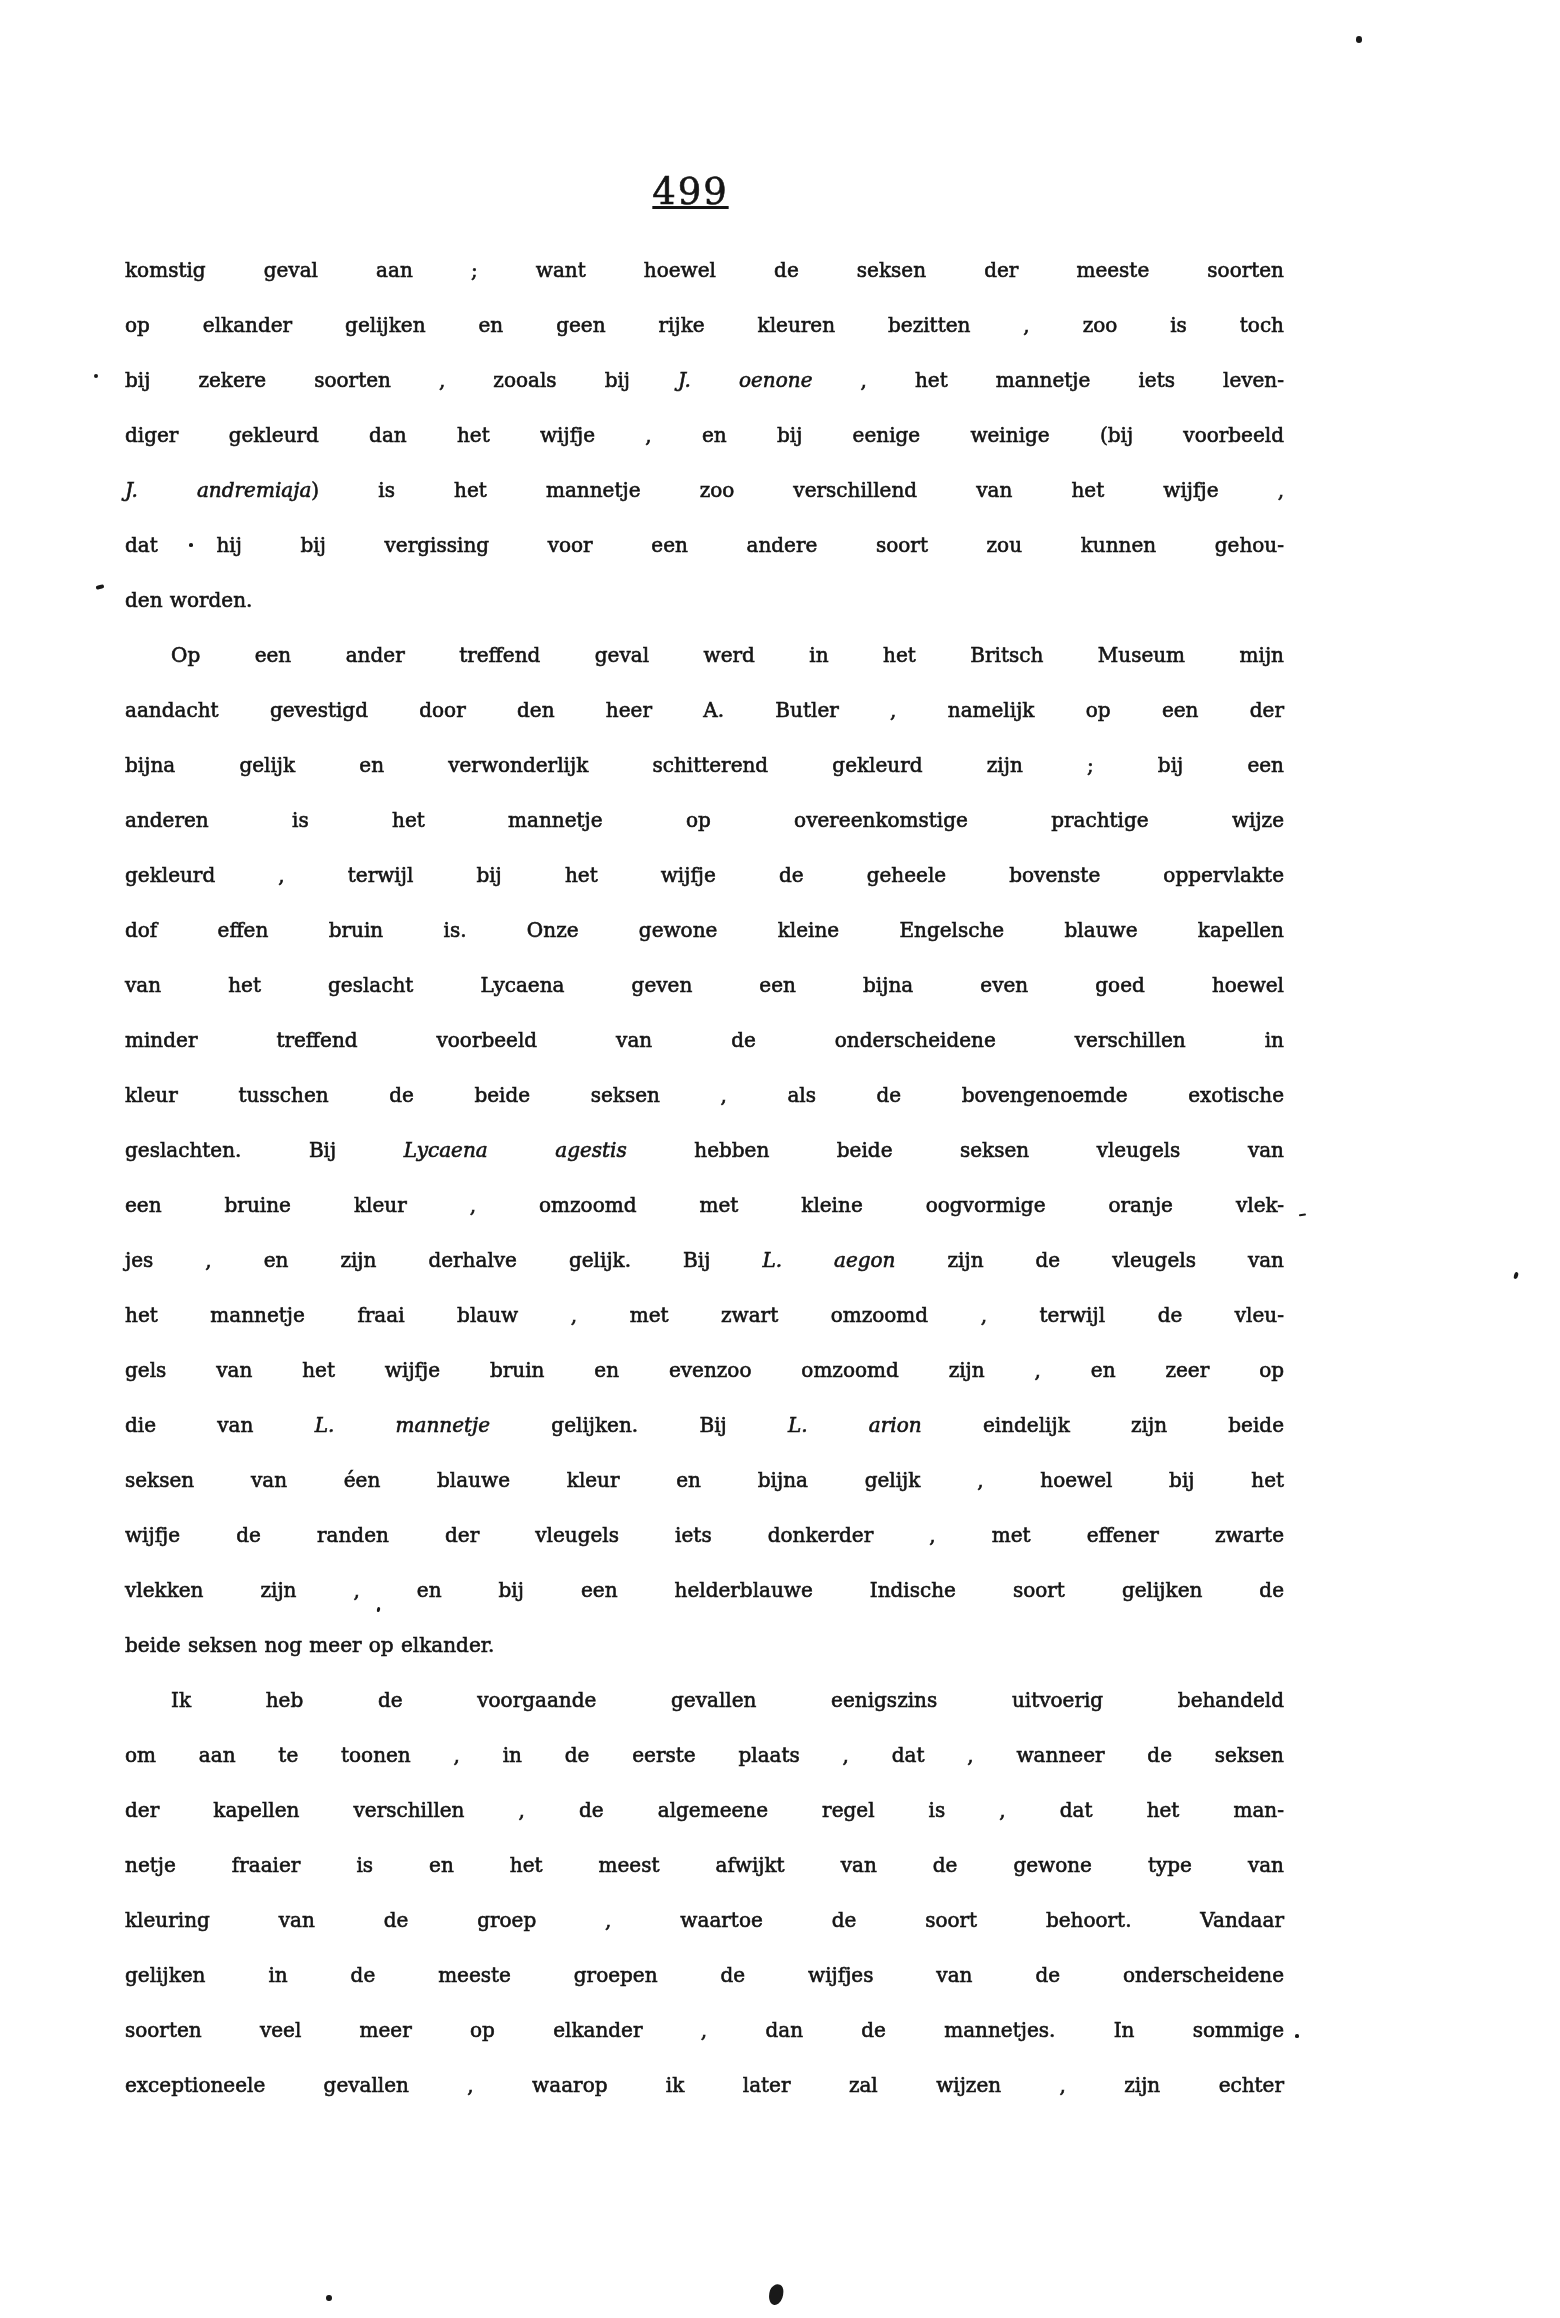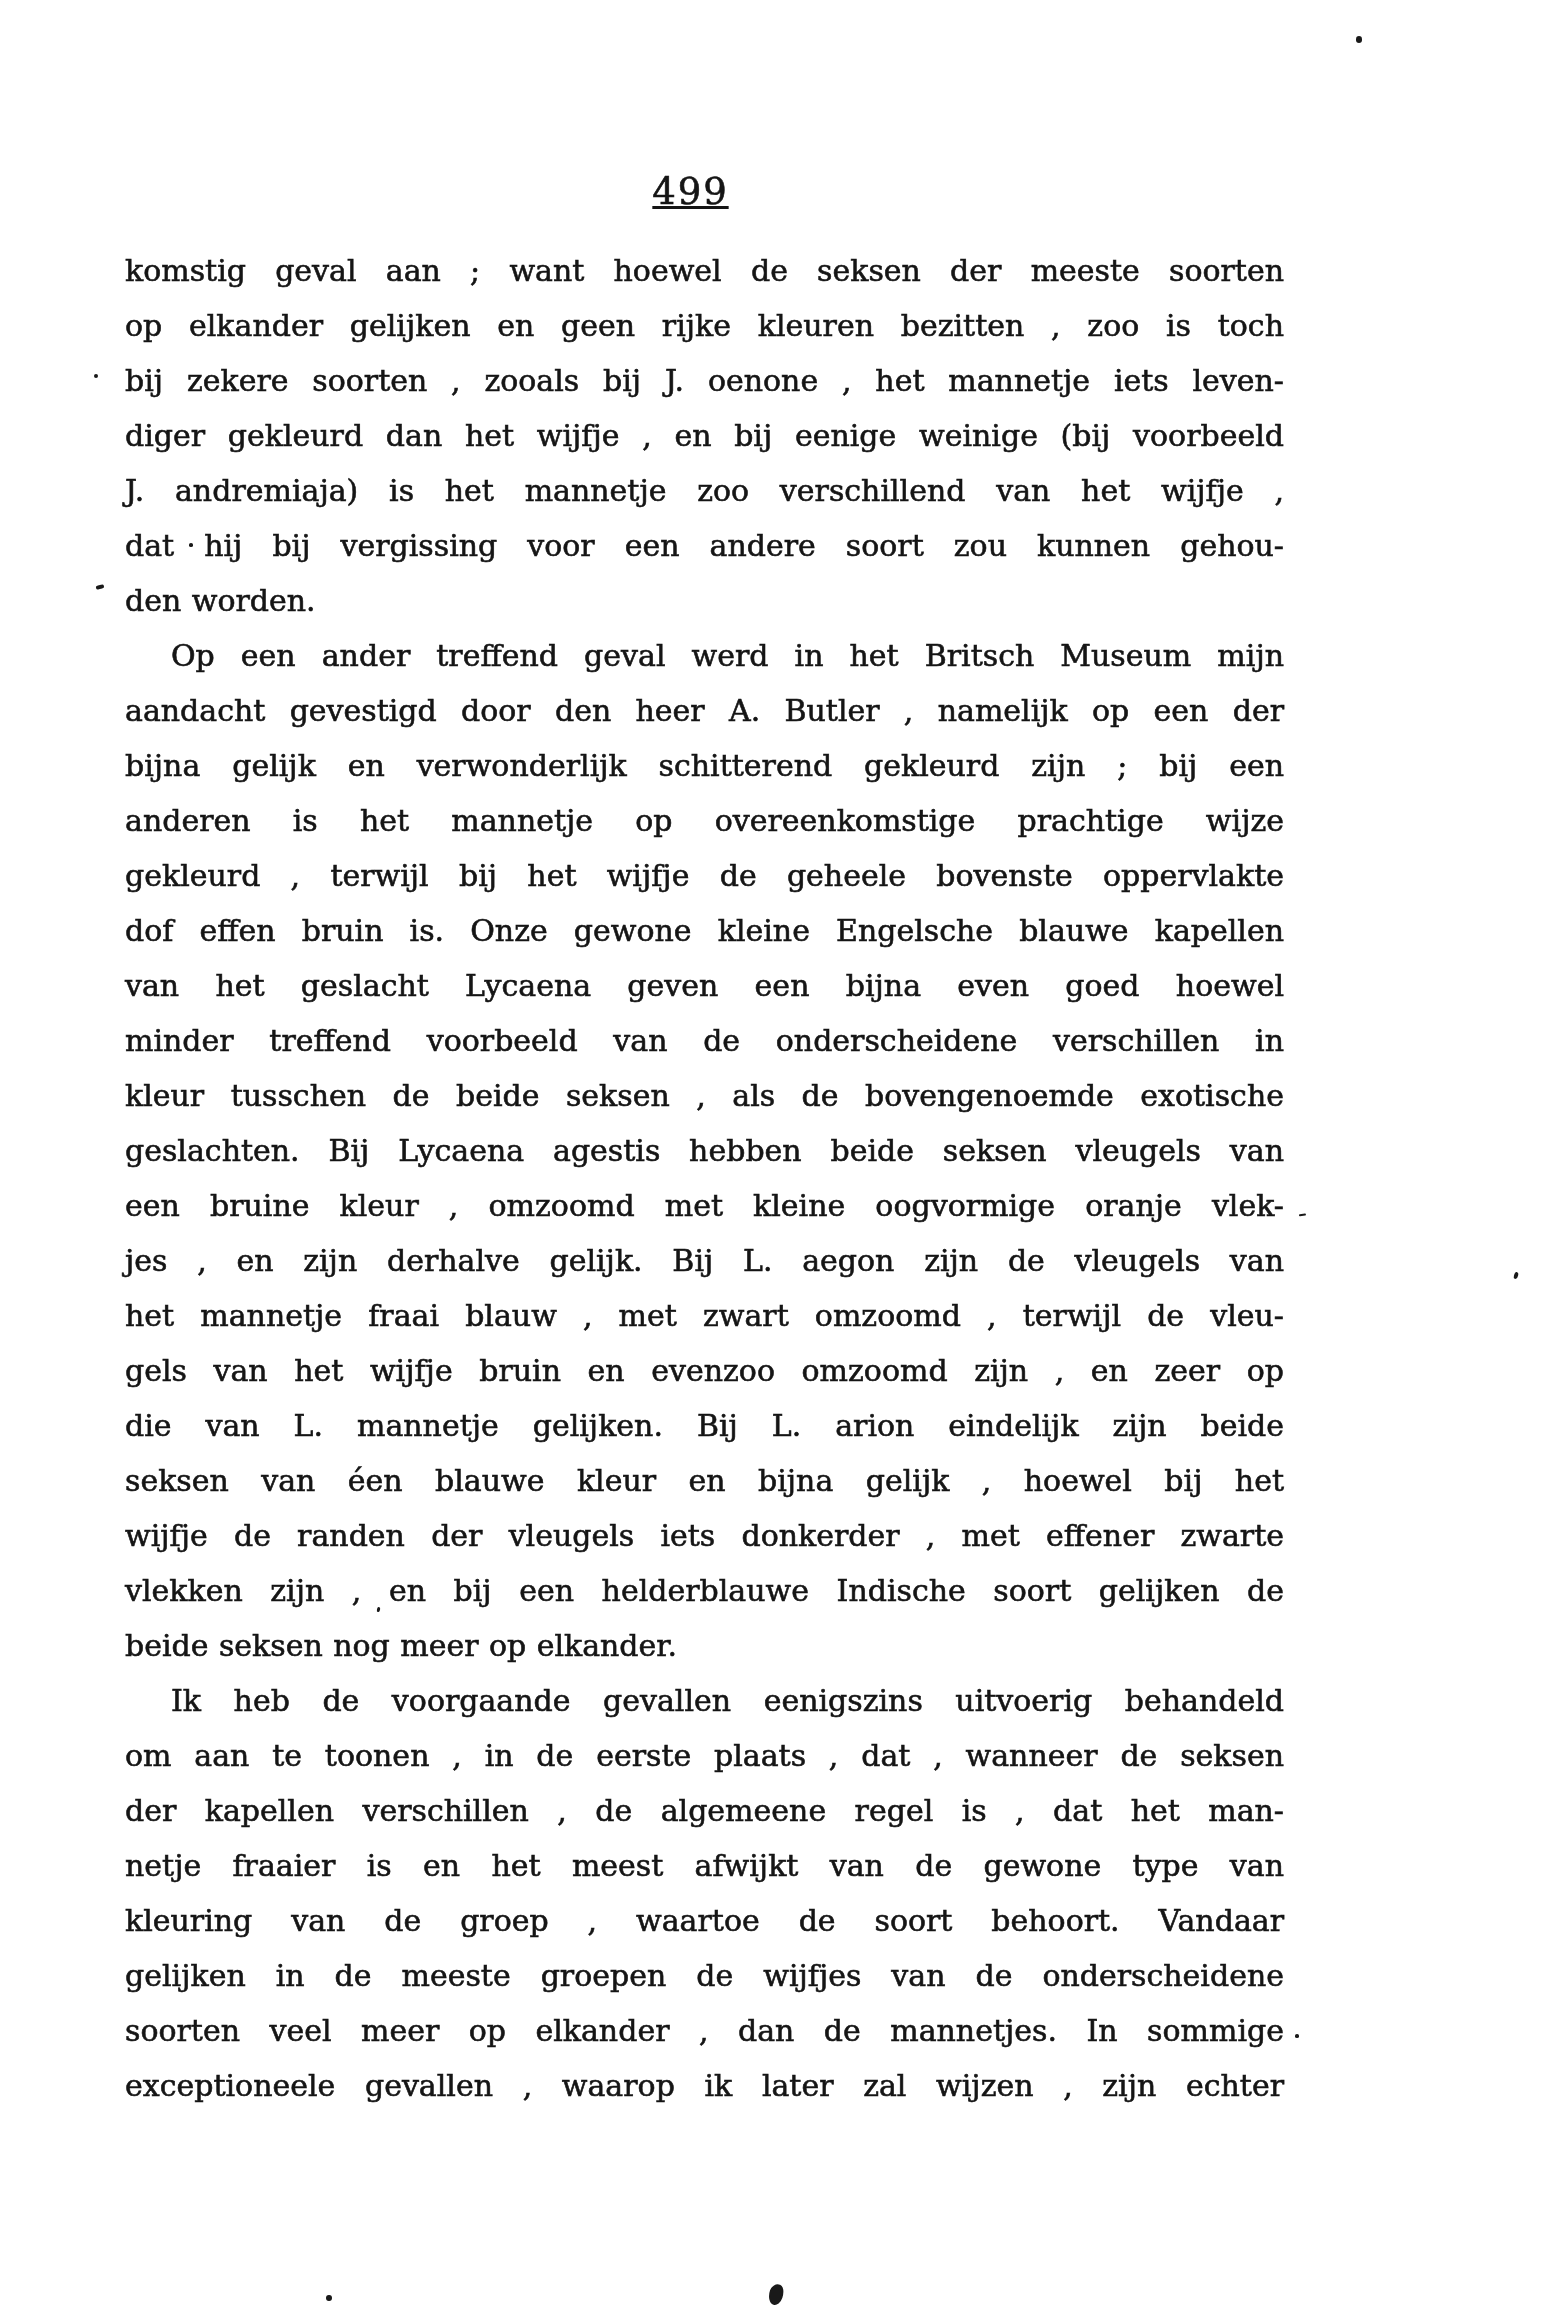--- a/index.html
+++ b/index.html
@@ -35,33 +35,34 @@
   .text-block {
     position: absolute;
     left: 125px;
     top: 243px;
     width: 1159px;
     -webkit-text-stroke: 0.6px currentColor;
   }
   .line {
     height: 55px;
     line-height: 55px;
-    font-size: 30px;
+    font-size: 20px;
     text-align: justify;
     text-align-last: justify;
     word-spacing: 0.9px;
   }
   .line.nojust {
     text-align: center;
     text-align-last: left;
   }
   .line.indent {
     text-indent: 46px;
   }
   .it {
+    font-style: italic;
   }
   .artifact {
     position: absolute;
     background: #191919;
   }
 </style>
 </head>
 <body>
 
 <div class="page">

